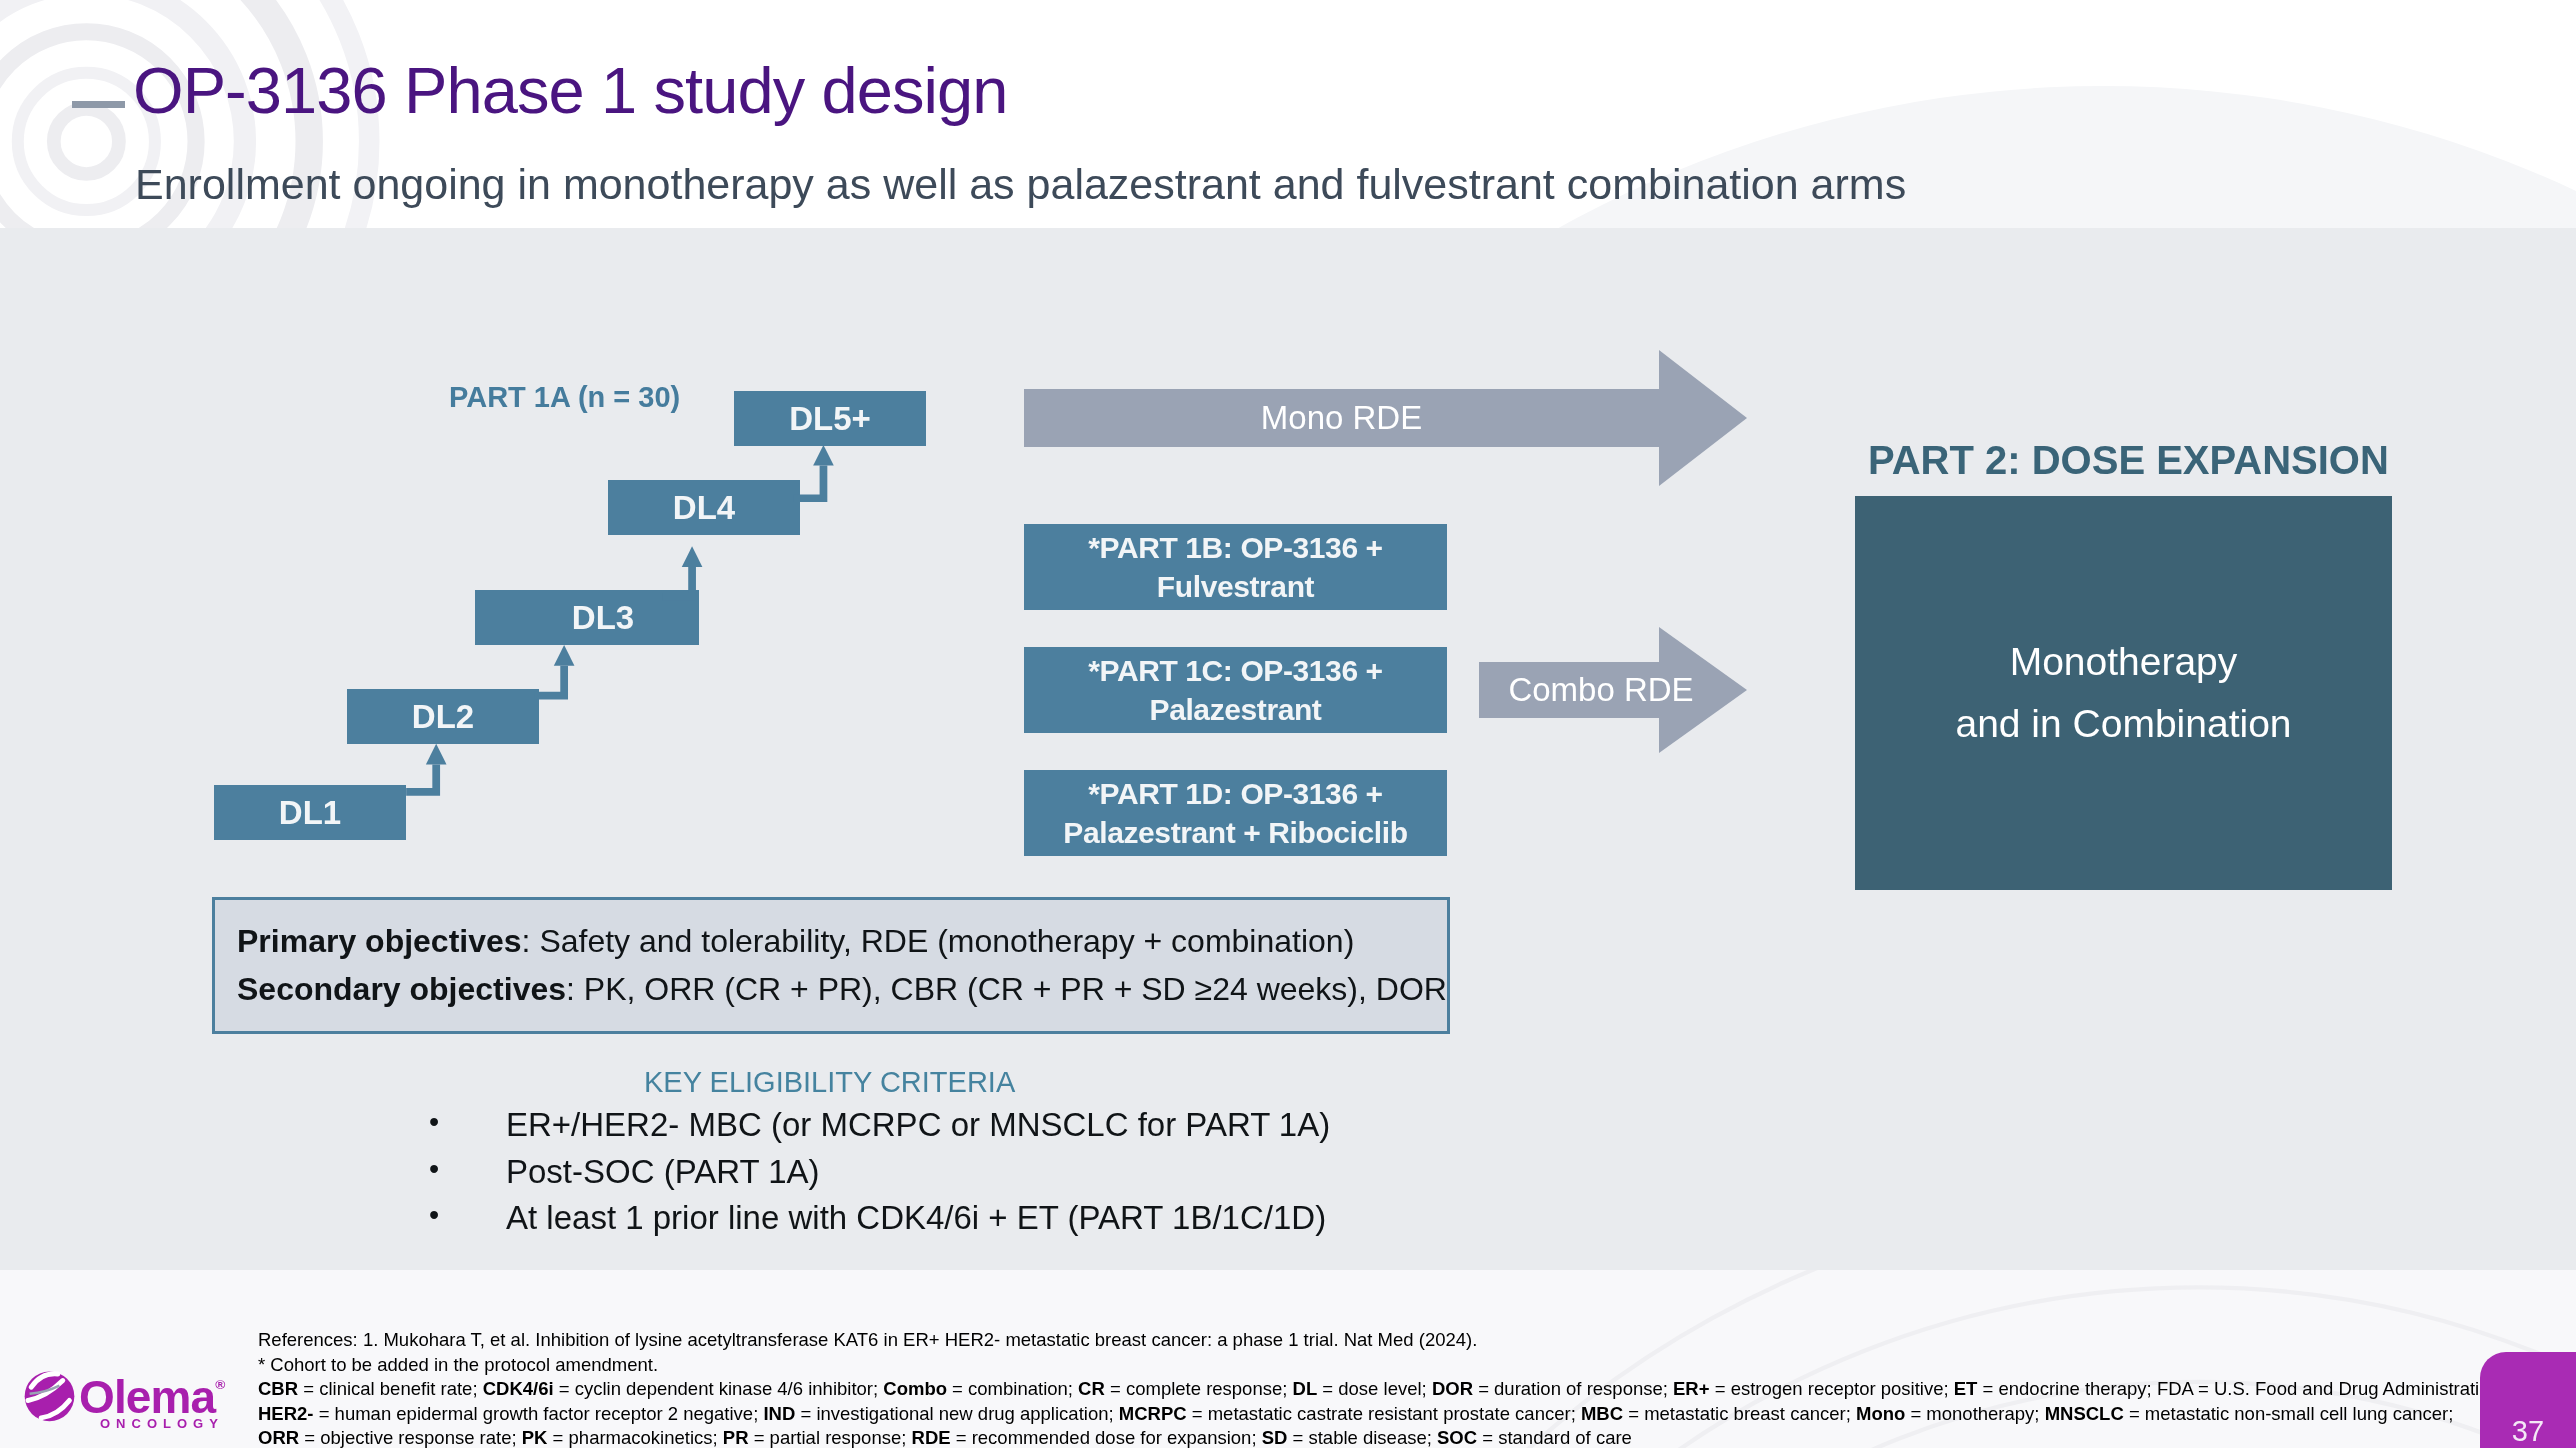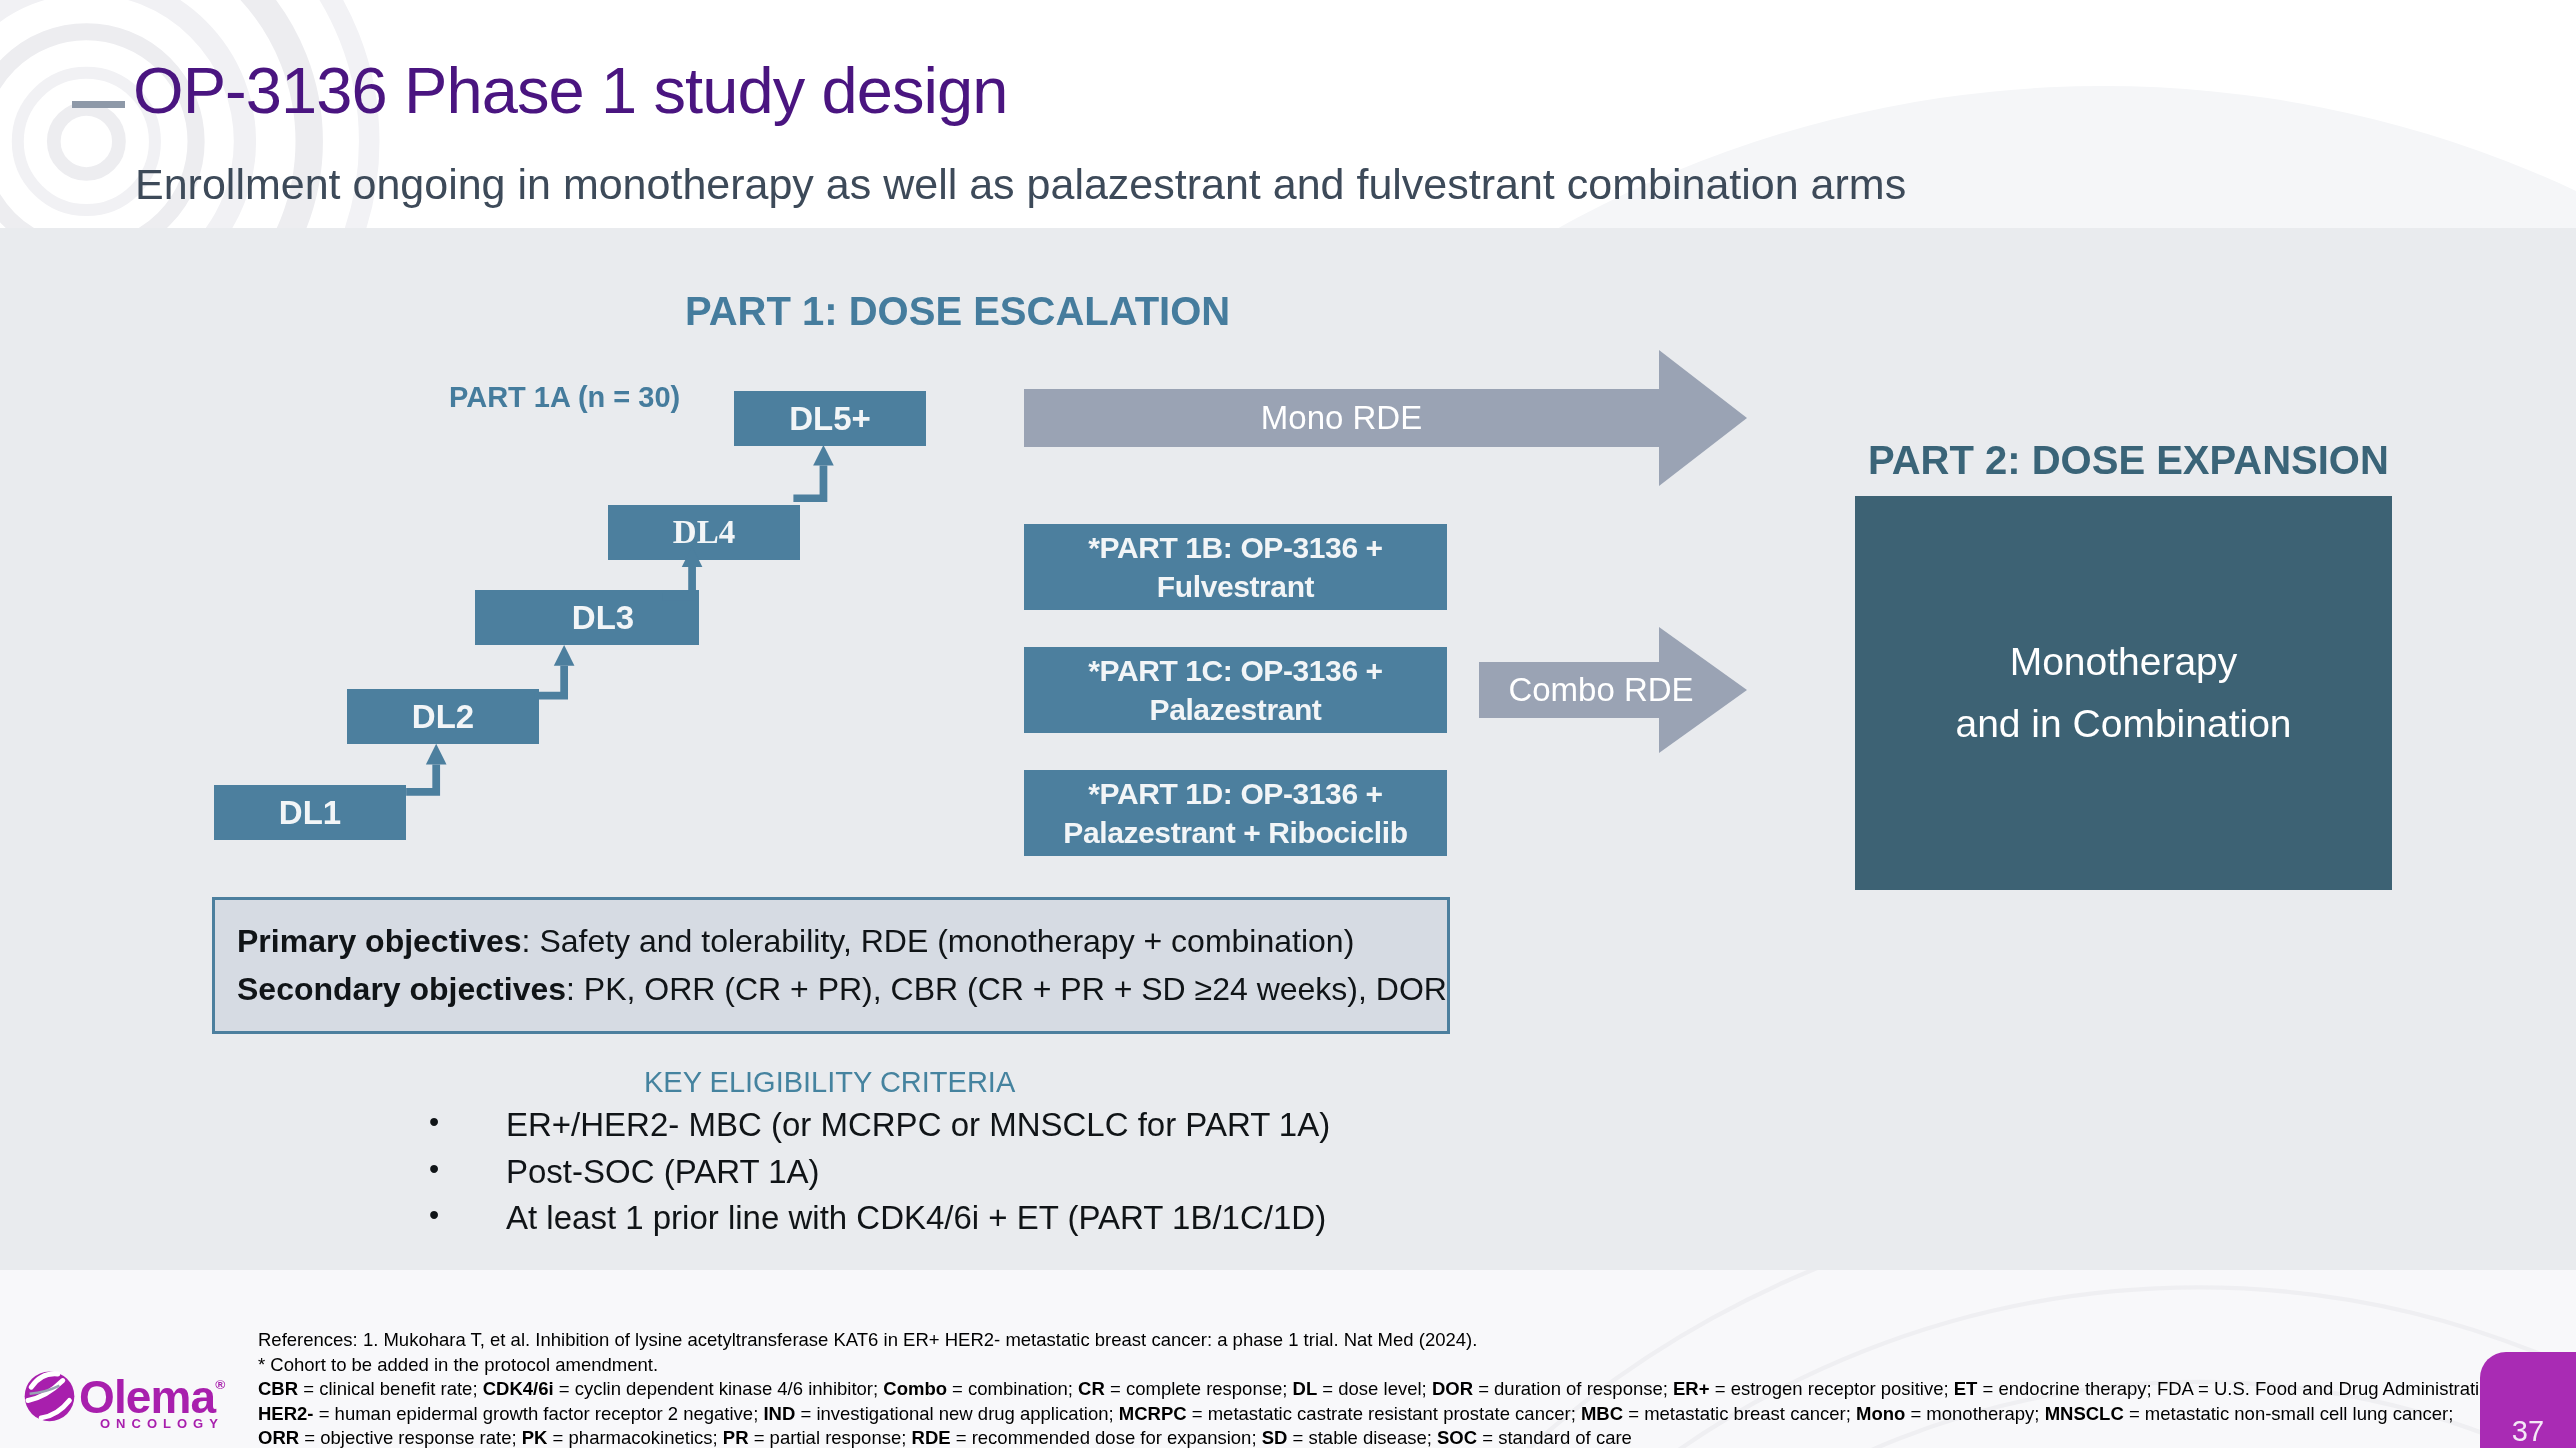--- a/index.html
+++ b/index.html
@@ -106,27 +106,26 @@
     <svg class="overlay" width="2576" height="179" viewBox="0 0 3000 208">
       <g fill="none" stroke="#EFEFF2" stroke-width="5">
         <circle cx="2560" cy="1080" r="950"></circle>
         <circle cx="2560" cy="1080" r="1060"></circle>
         <circle cx="2560" cy="1080" r="1170"></circle>
         <circle cx="2560" cy="1080" r="840"></circle>
       </g>
     </svg>
   </div>
 
-  <div class="p1-header">PART 1: DOSE ESCALATION</div>
   <div class="p1a-label">PART 1A (n = 30)</div>
 
   <div class="teal-box dl" style="left:214px;top:785px;">DL1</div>
   <div class="teal-box dl" style="left:347px;top:689px;">DL2</div>
   <div class="teal-box dl" style="left:475px;top:590px;padding-left:32px;">DL3</div>
-  <div class="teal-box dl" style="left:608px;top:505px;font-family:Liberation Serif, serif;">DL4</div>
+  <div class="teal-box dl" style="left:608px;top:480px;">DL4</div>
   <div class="teal-box dl" style="left:734px;top:391px;">DL5+</div>
 
   <svg class="overlay" width="2576" height="1449" viewBox="0 0 3000 1687">
     <g stroke="#4C7F9E" stroke-width="9" fill="none">
       <path d="M473 922 L508 922 L508 890"></path>
       <path d="M622 810 L657 810 L657 775"></path>
       <path d="M771 695 L806 695 L806 660"></path>
       <path d="M924 580 L959 580 L959 542"></path>
     </g>
     <g fill="#4C7F9E">

